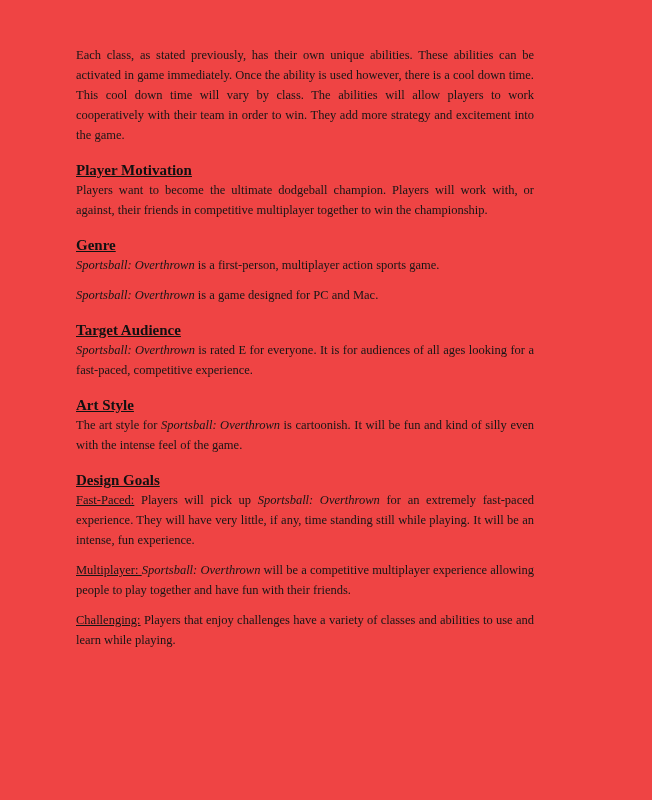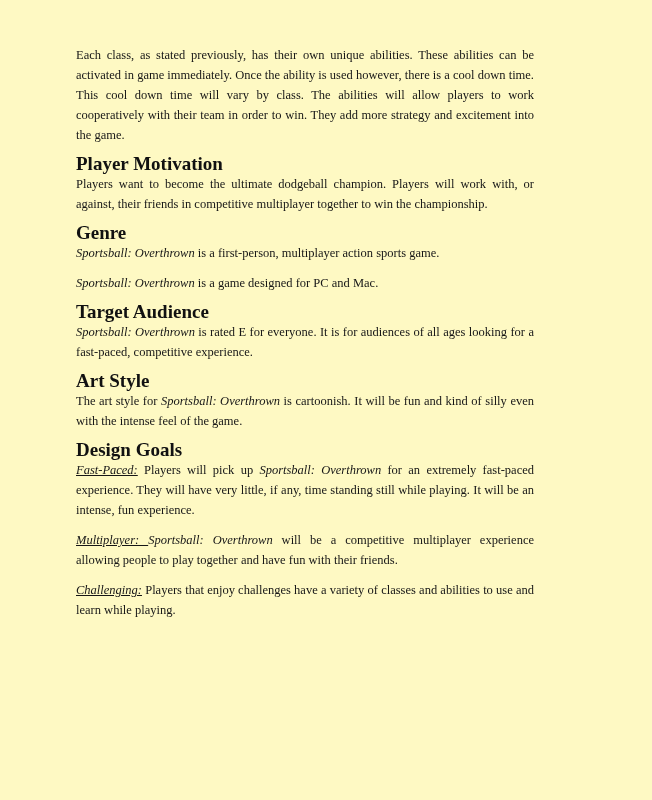--- a/index.html
+++ b/index.html
@@ -5,45 +5,45 @@
   html, body {
     margin: 0;
     padding: 0;
     background: #ffffff;
   }
   .page {
     position: relative;
     width: 652px;
     height: 800px;
     box-sizing: border-box;
-    background: #fef9c3;
+    background: #ef4444;
     padding: 45px 118px 0 76px;
     font-family: "Liberation Serif", "DejaVu Serif", serif;
     font-size: 12.5px;
     line-height: 20px;
     color: #161616;
     overflow: hidden;
   }
   .page p {
     margin: 0 0 10px 0;
     text-align: justify;
   }
   .page h2 {
-    font-size: 19px;
+    font-size: 15px;
     line-height: 18px;
     font-weight: bold;
-    margin: 4px 0 1px 0;
+    margin: 16px 0 1px 0;
     color: #111111;
+    text-decoration: underline;
   }
   .game-title {
     font-style: italic;
   }
   .goal-label {
     text-decoration: underline;
-    font-style: italic;
   }
 </style>
 </head>
 <body>
 
 <div class="page">
 
   <p>Each class, as stated previously, has their own unique abilities. These abilities can be activated in game immediately. Once the ability is used however, there is a cool down time. This cool down time will vary by class. The abilities will allow players to work cooperatively with their team in order to win. They add more strategy and excitement into the game.</p>
 
 

